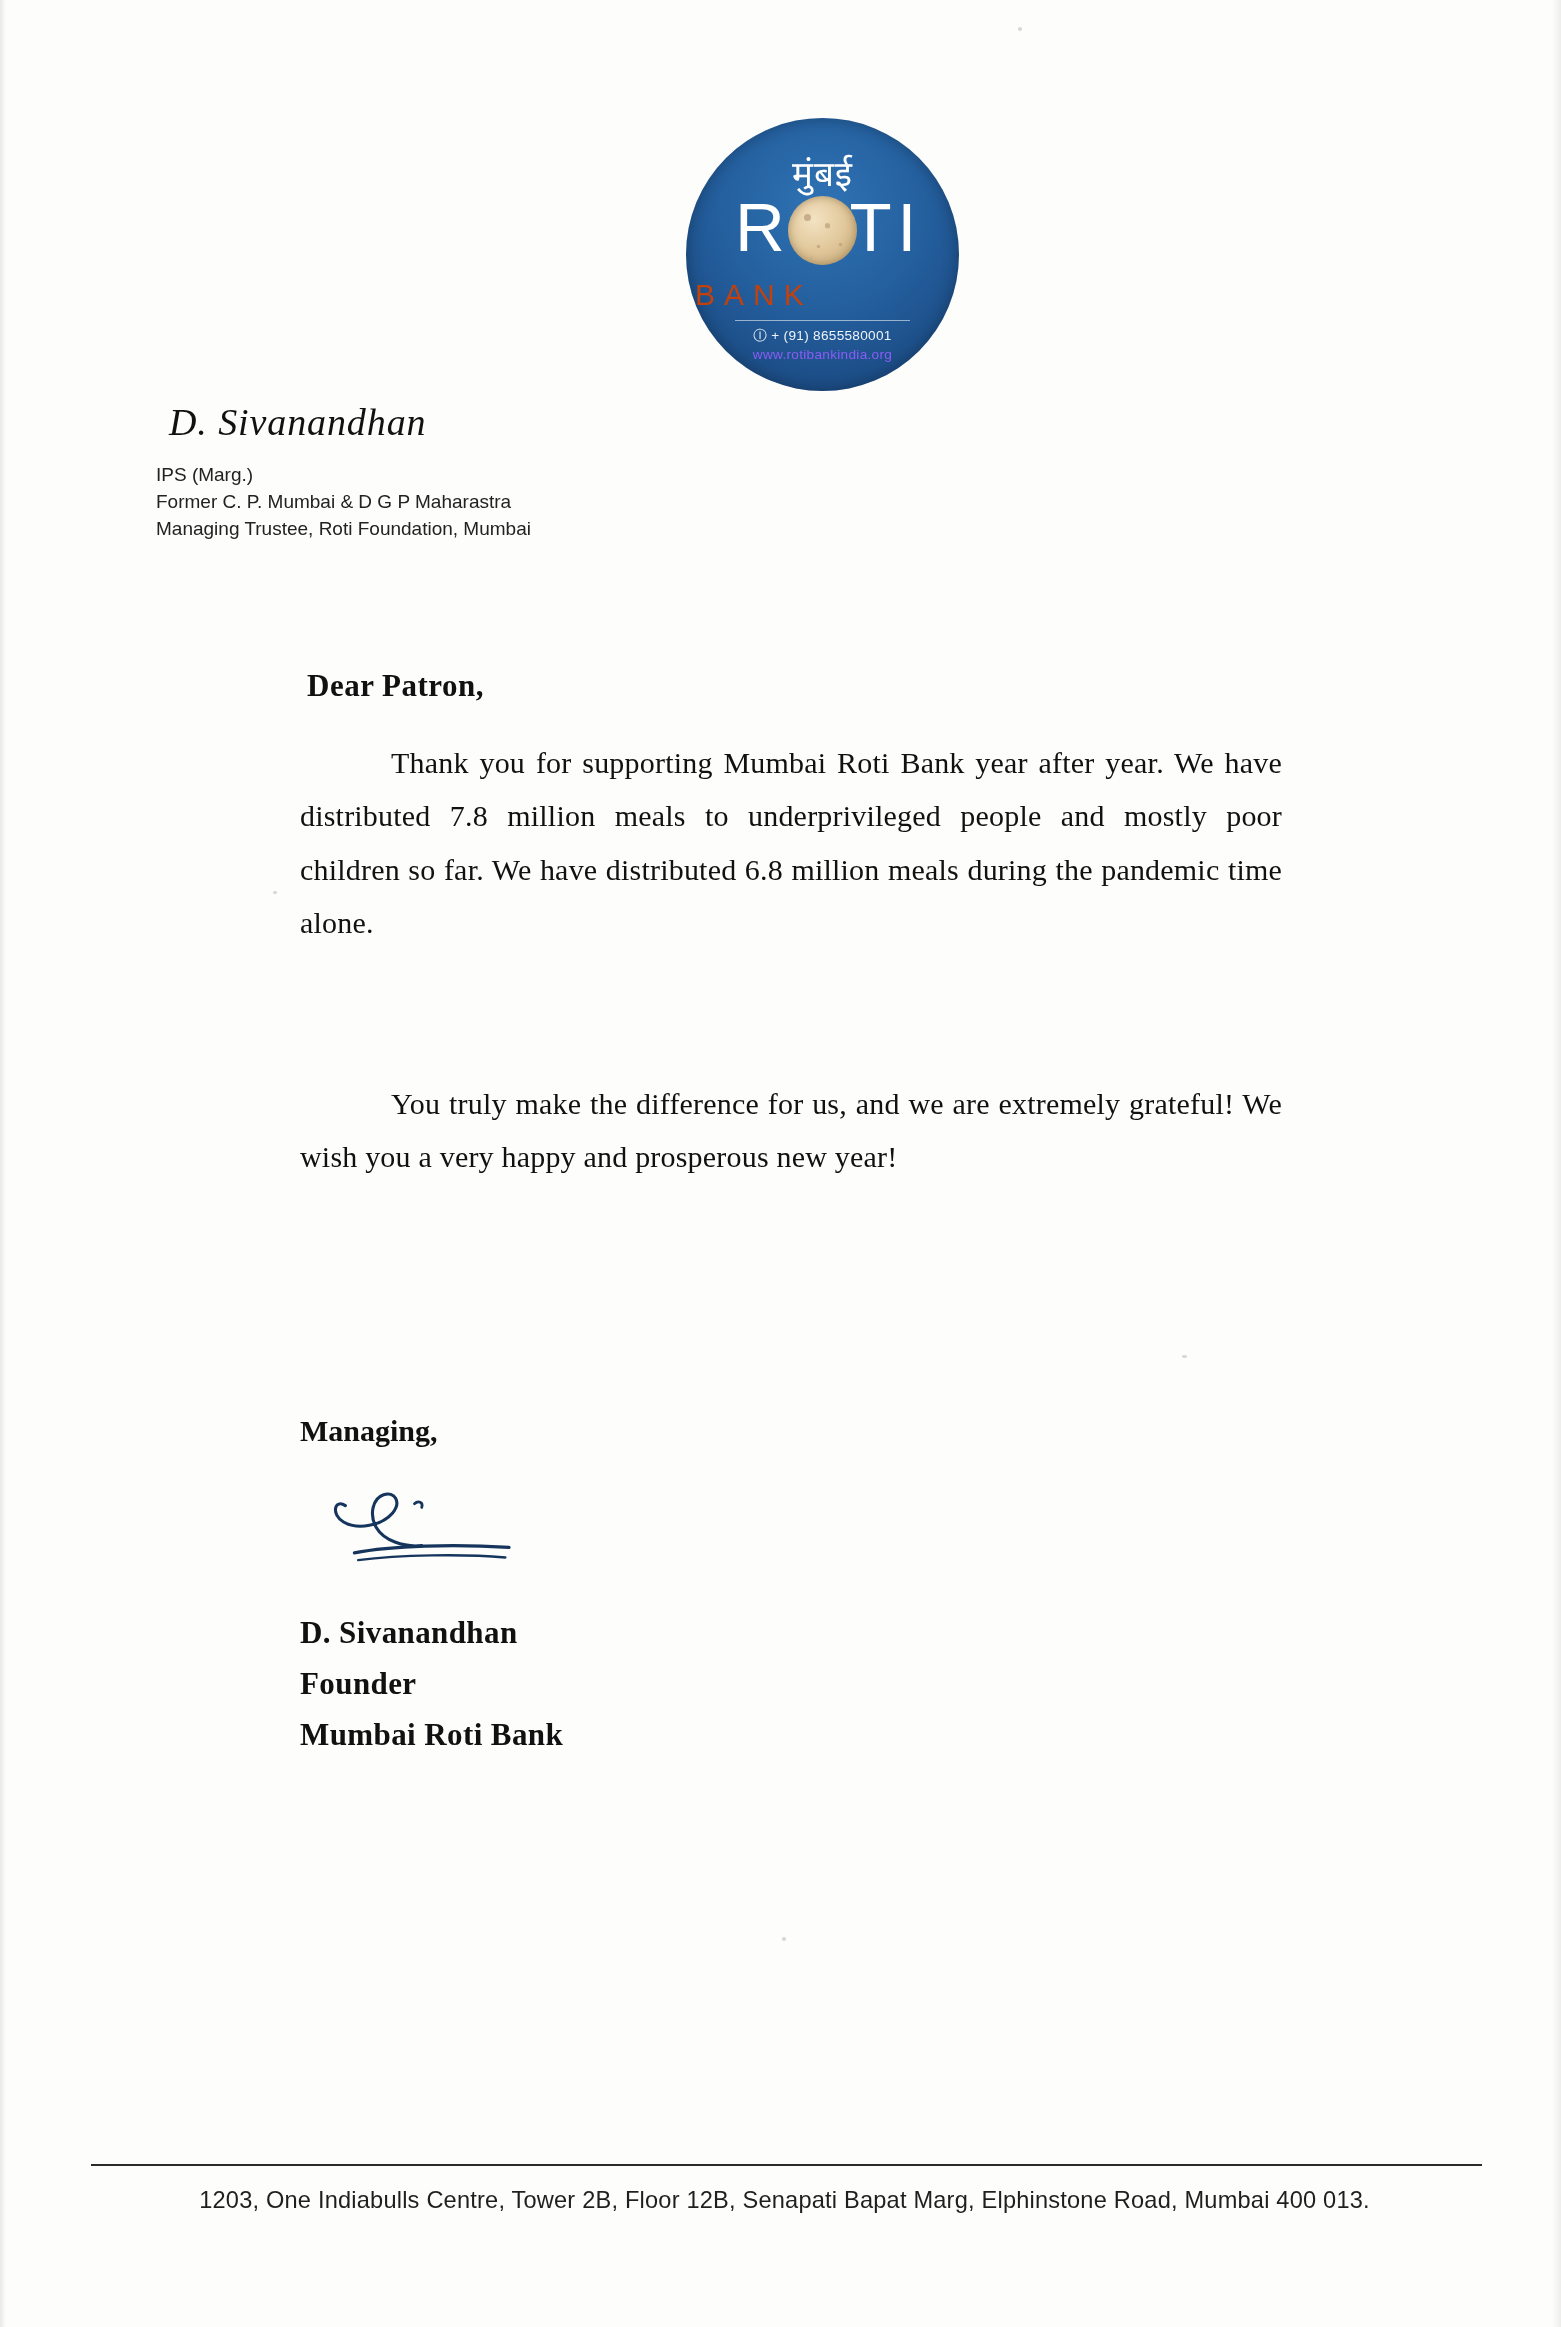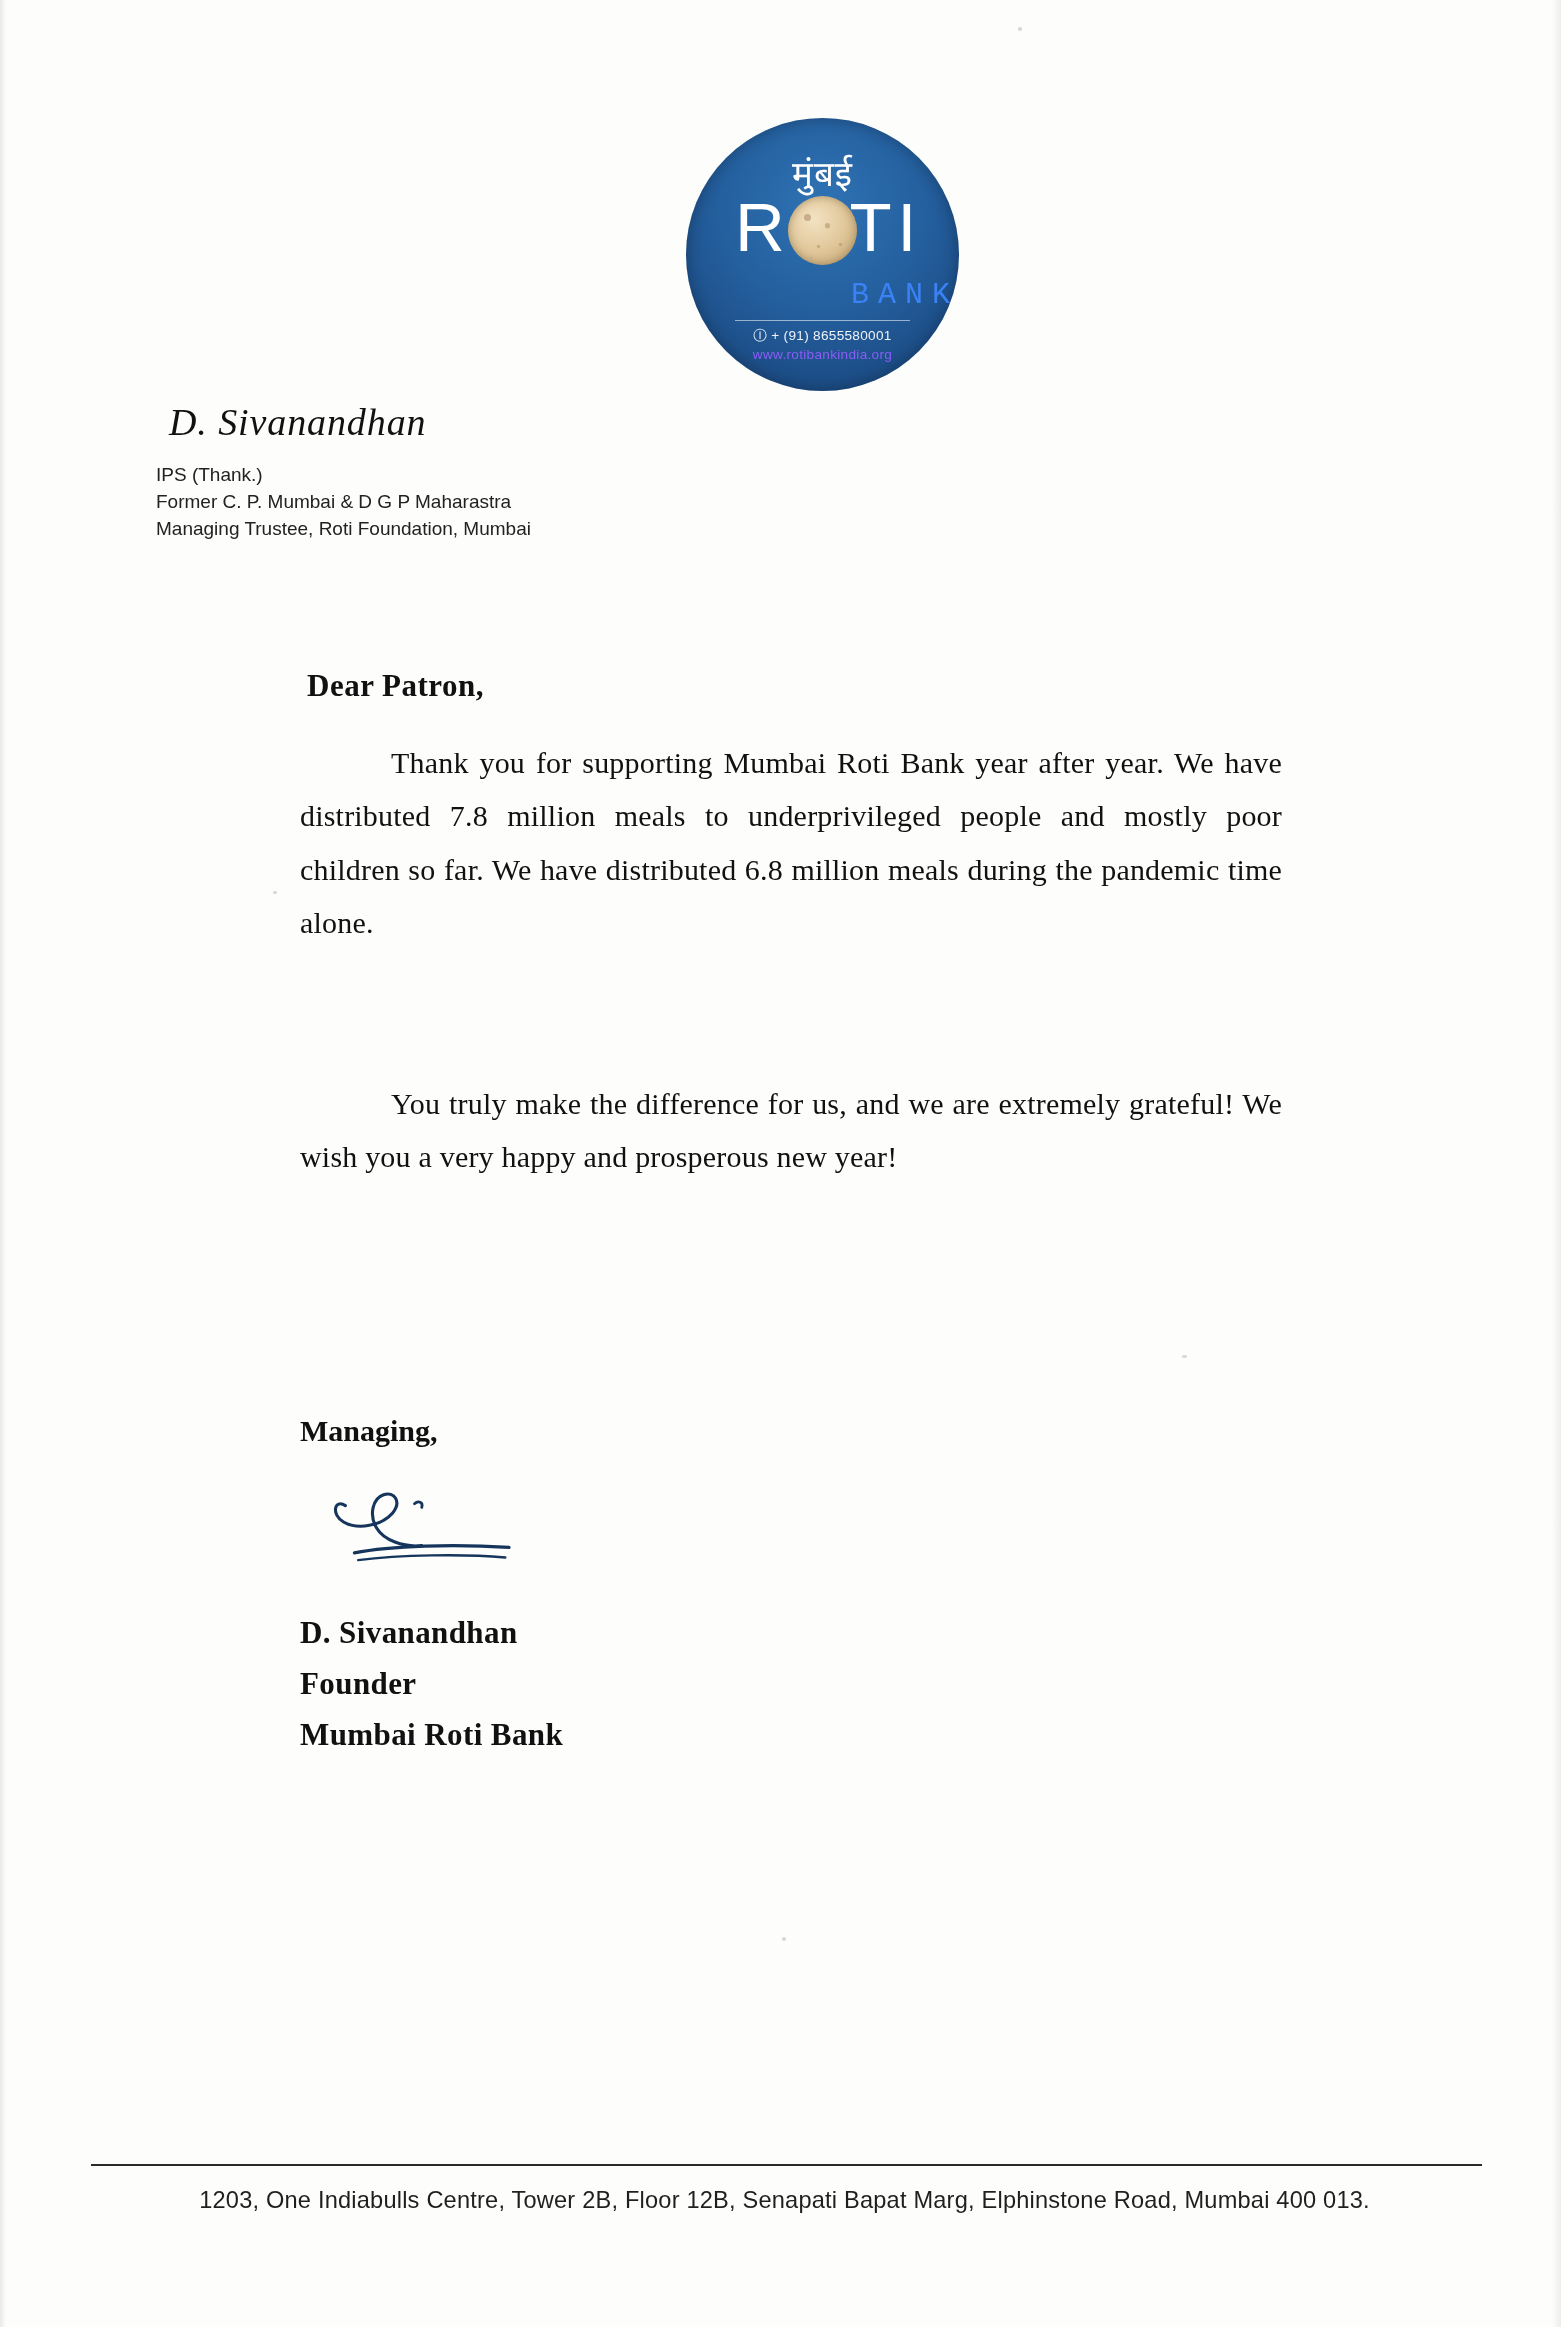--- a/index.html
+++ b/index.html
@@ -93,24 +93,24 @@
     background: rgba(150,120,80,0.45);
     box-shadow: 20px 8.2px 0 -0.9px rgba(150,120,80,0.4),
                 11px 29px 0 -1.8px rgba(150,120,80,0.38),
                 33px 27px 0 -1.8px rgba(150,120,80,0.34),
                 3.6px 40px 0 -2.7px rgba(150,120,80,0.3);
   }
   .logo-bank {
     position: absolute;
     top: 160px;
     left: 0; right: 0;
-    text-align: right;
-    color: #3b82f6;
+    text-align: left;
+    color: #c2410c;
     font-size: 30px;
-    font-family: Liberation Mono, monospace;
+    font-family: Liberation Sans, sans-serif;
     letter-spacing: 9px;
     text-indent: 9px;
   }
   .logo-rule {
     position: absolute;
     top: 202px;
     left: 49px;
     width: 175px;
     height: 0.9px;
     background: rgba(255,255,255,0.55);
@@ -257,21 +257,21 @@
     <div class="logo-roti">R<span class="o-gap">O</span>TI</div>
     <div class="logo-bread"></div>
     <div class="logo-bank">BANK</div>
     <div class="logo-rule"></div>
     <div class="logo-phone">Ⓘ + (91) 8655580001</div>
     <div class="logo-site">www.rotibankindia.org</div>
   </div>
 
   <div class="sender-name">D. Sivanandhan</div>
   <div class="sender-lines">
-    <div>IPS (Thank.)</div>
+    <div>IPS (Marg.)</div>
     <div>Former C. P. Mumbai &amp; D G P Maharastra</div>
     <div>Managing Trustee, Roti Foundation, Mumbai</div>
   </div>
 
   <div class="salutation">Dear Patron,</div>
   <div class="para para-1">Thank you for supporting Mumbai Roti Bank year after year. We have distributed 7.8 million meals to underprivileged people and mostly poor children so far. We have distributed 6.8 million meals during the pandemic time alone.</div>
   <div class="para para-2">You truly make the difference for us, and we are extremely grateful! We wish you a very happy and prosperous new year!</div>
 
   <div class="closing">Managing,</div>
 

